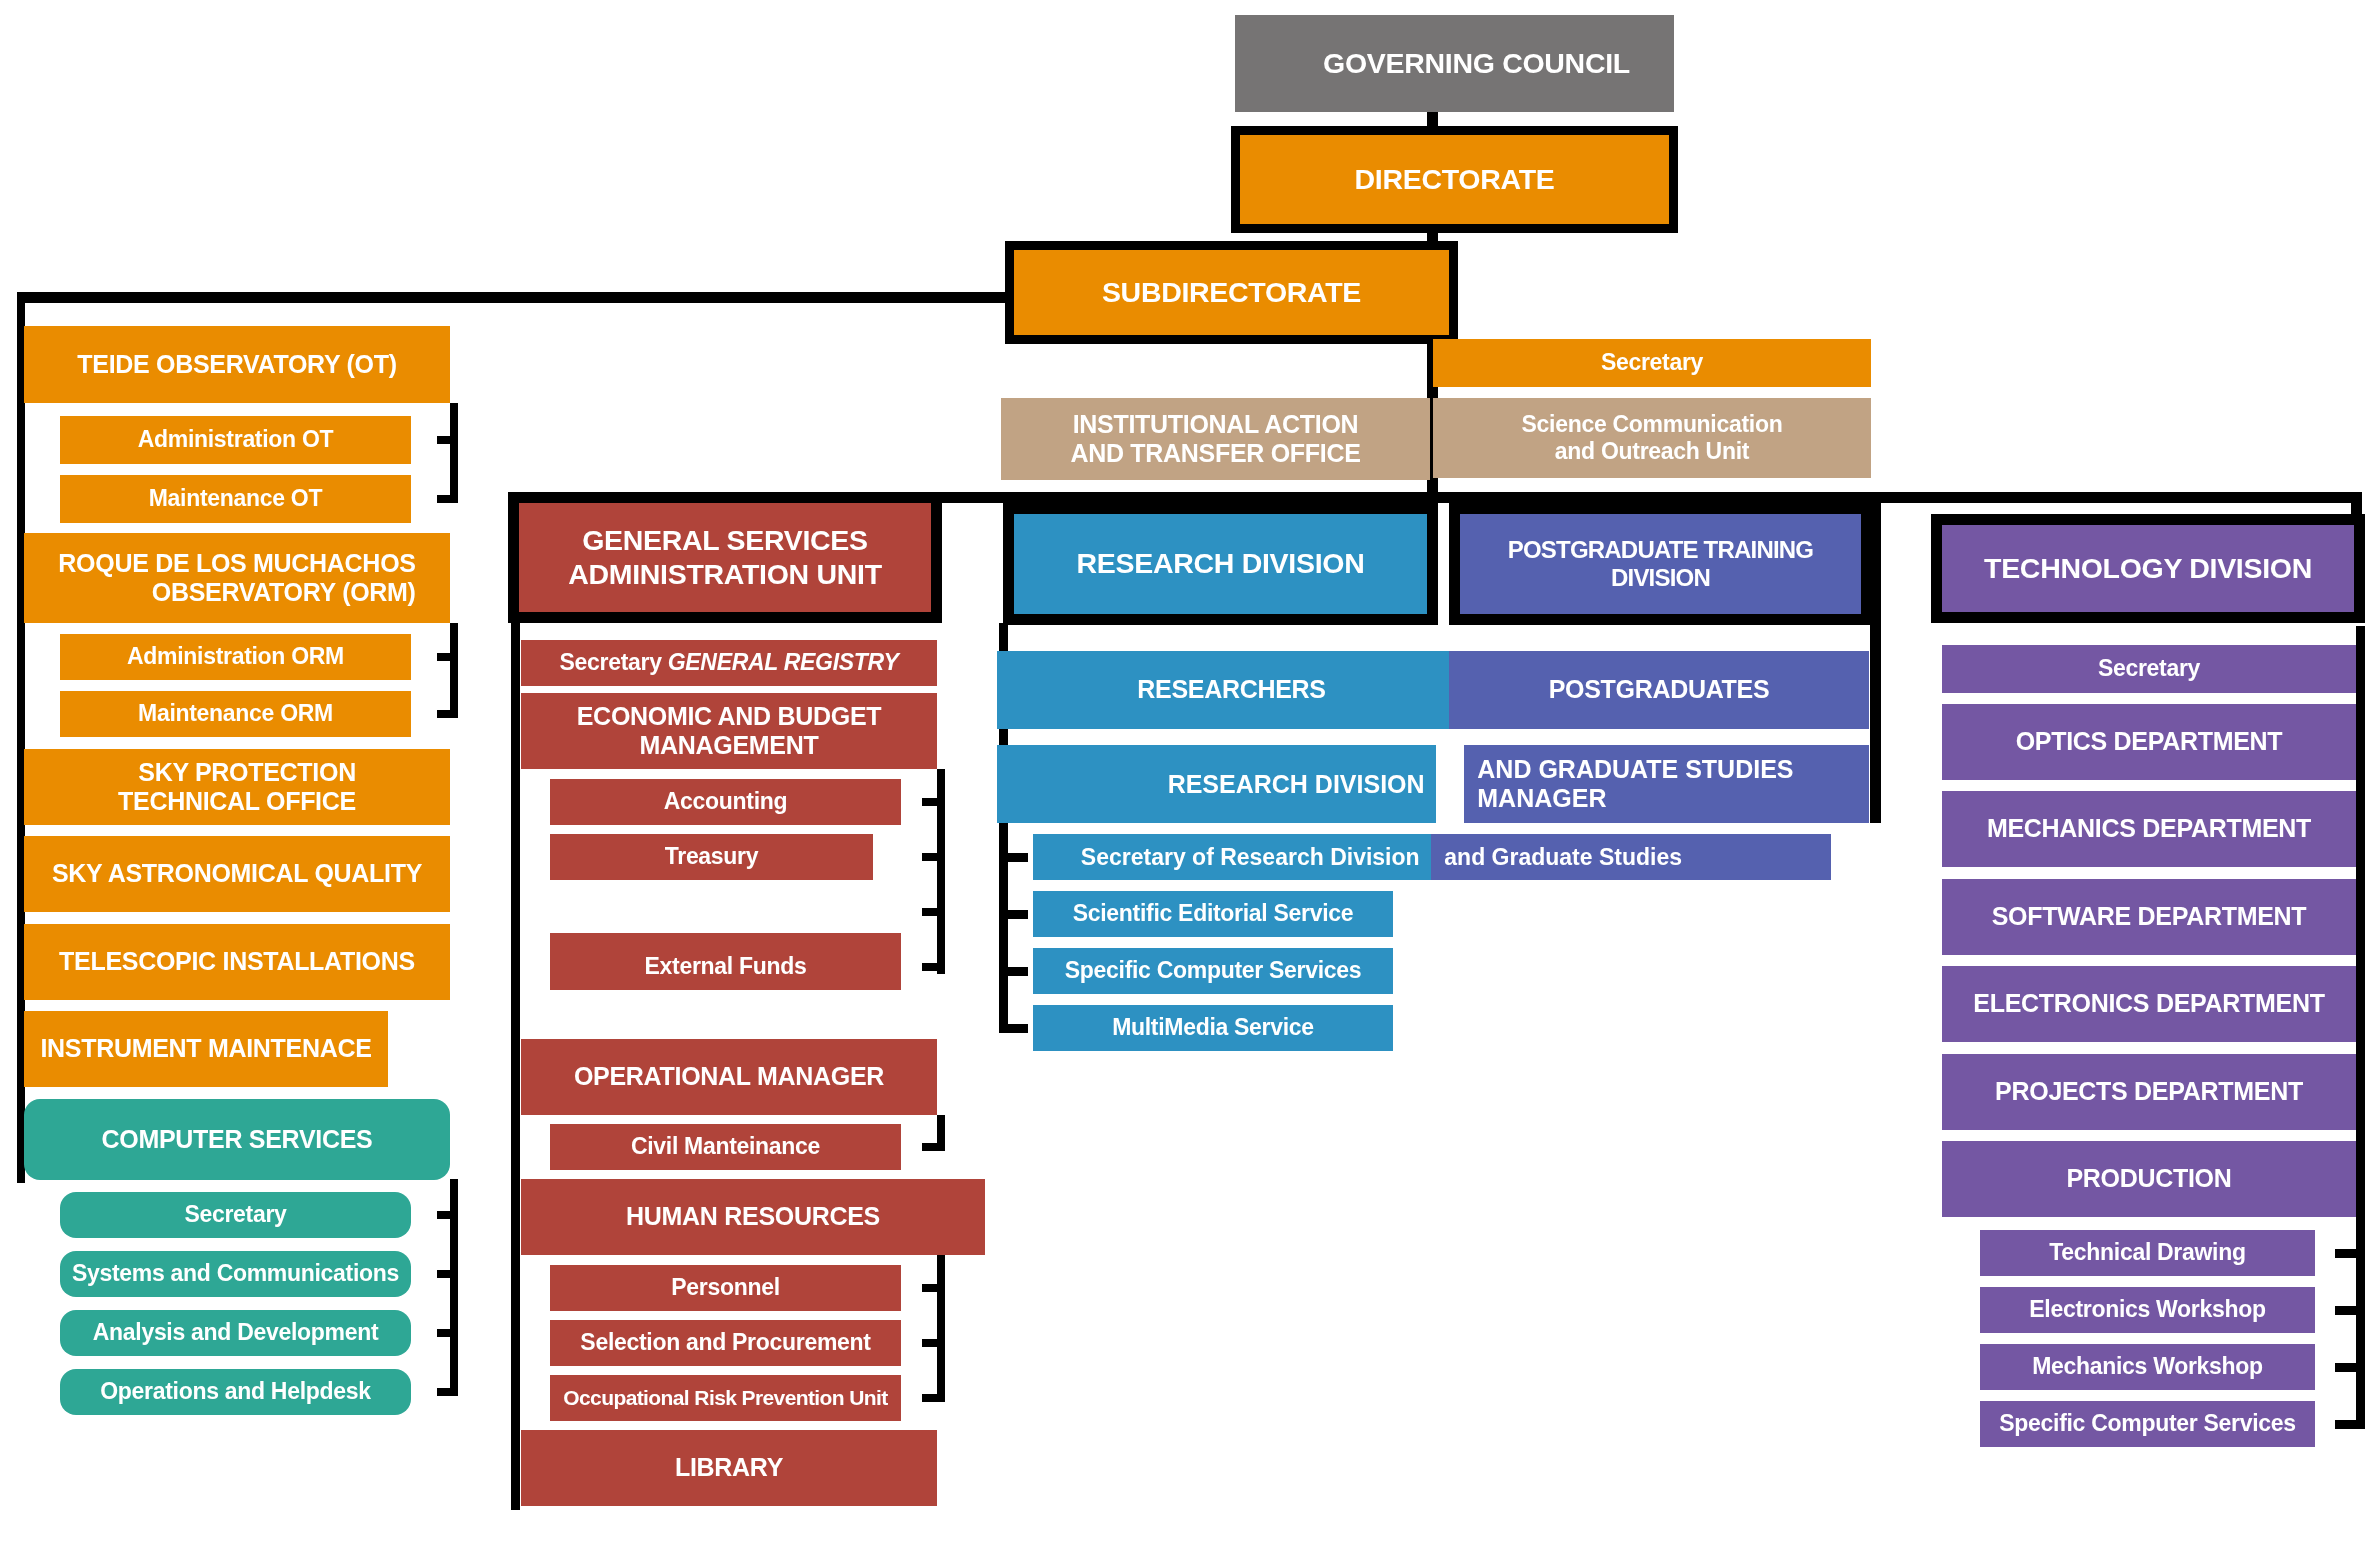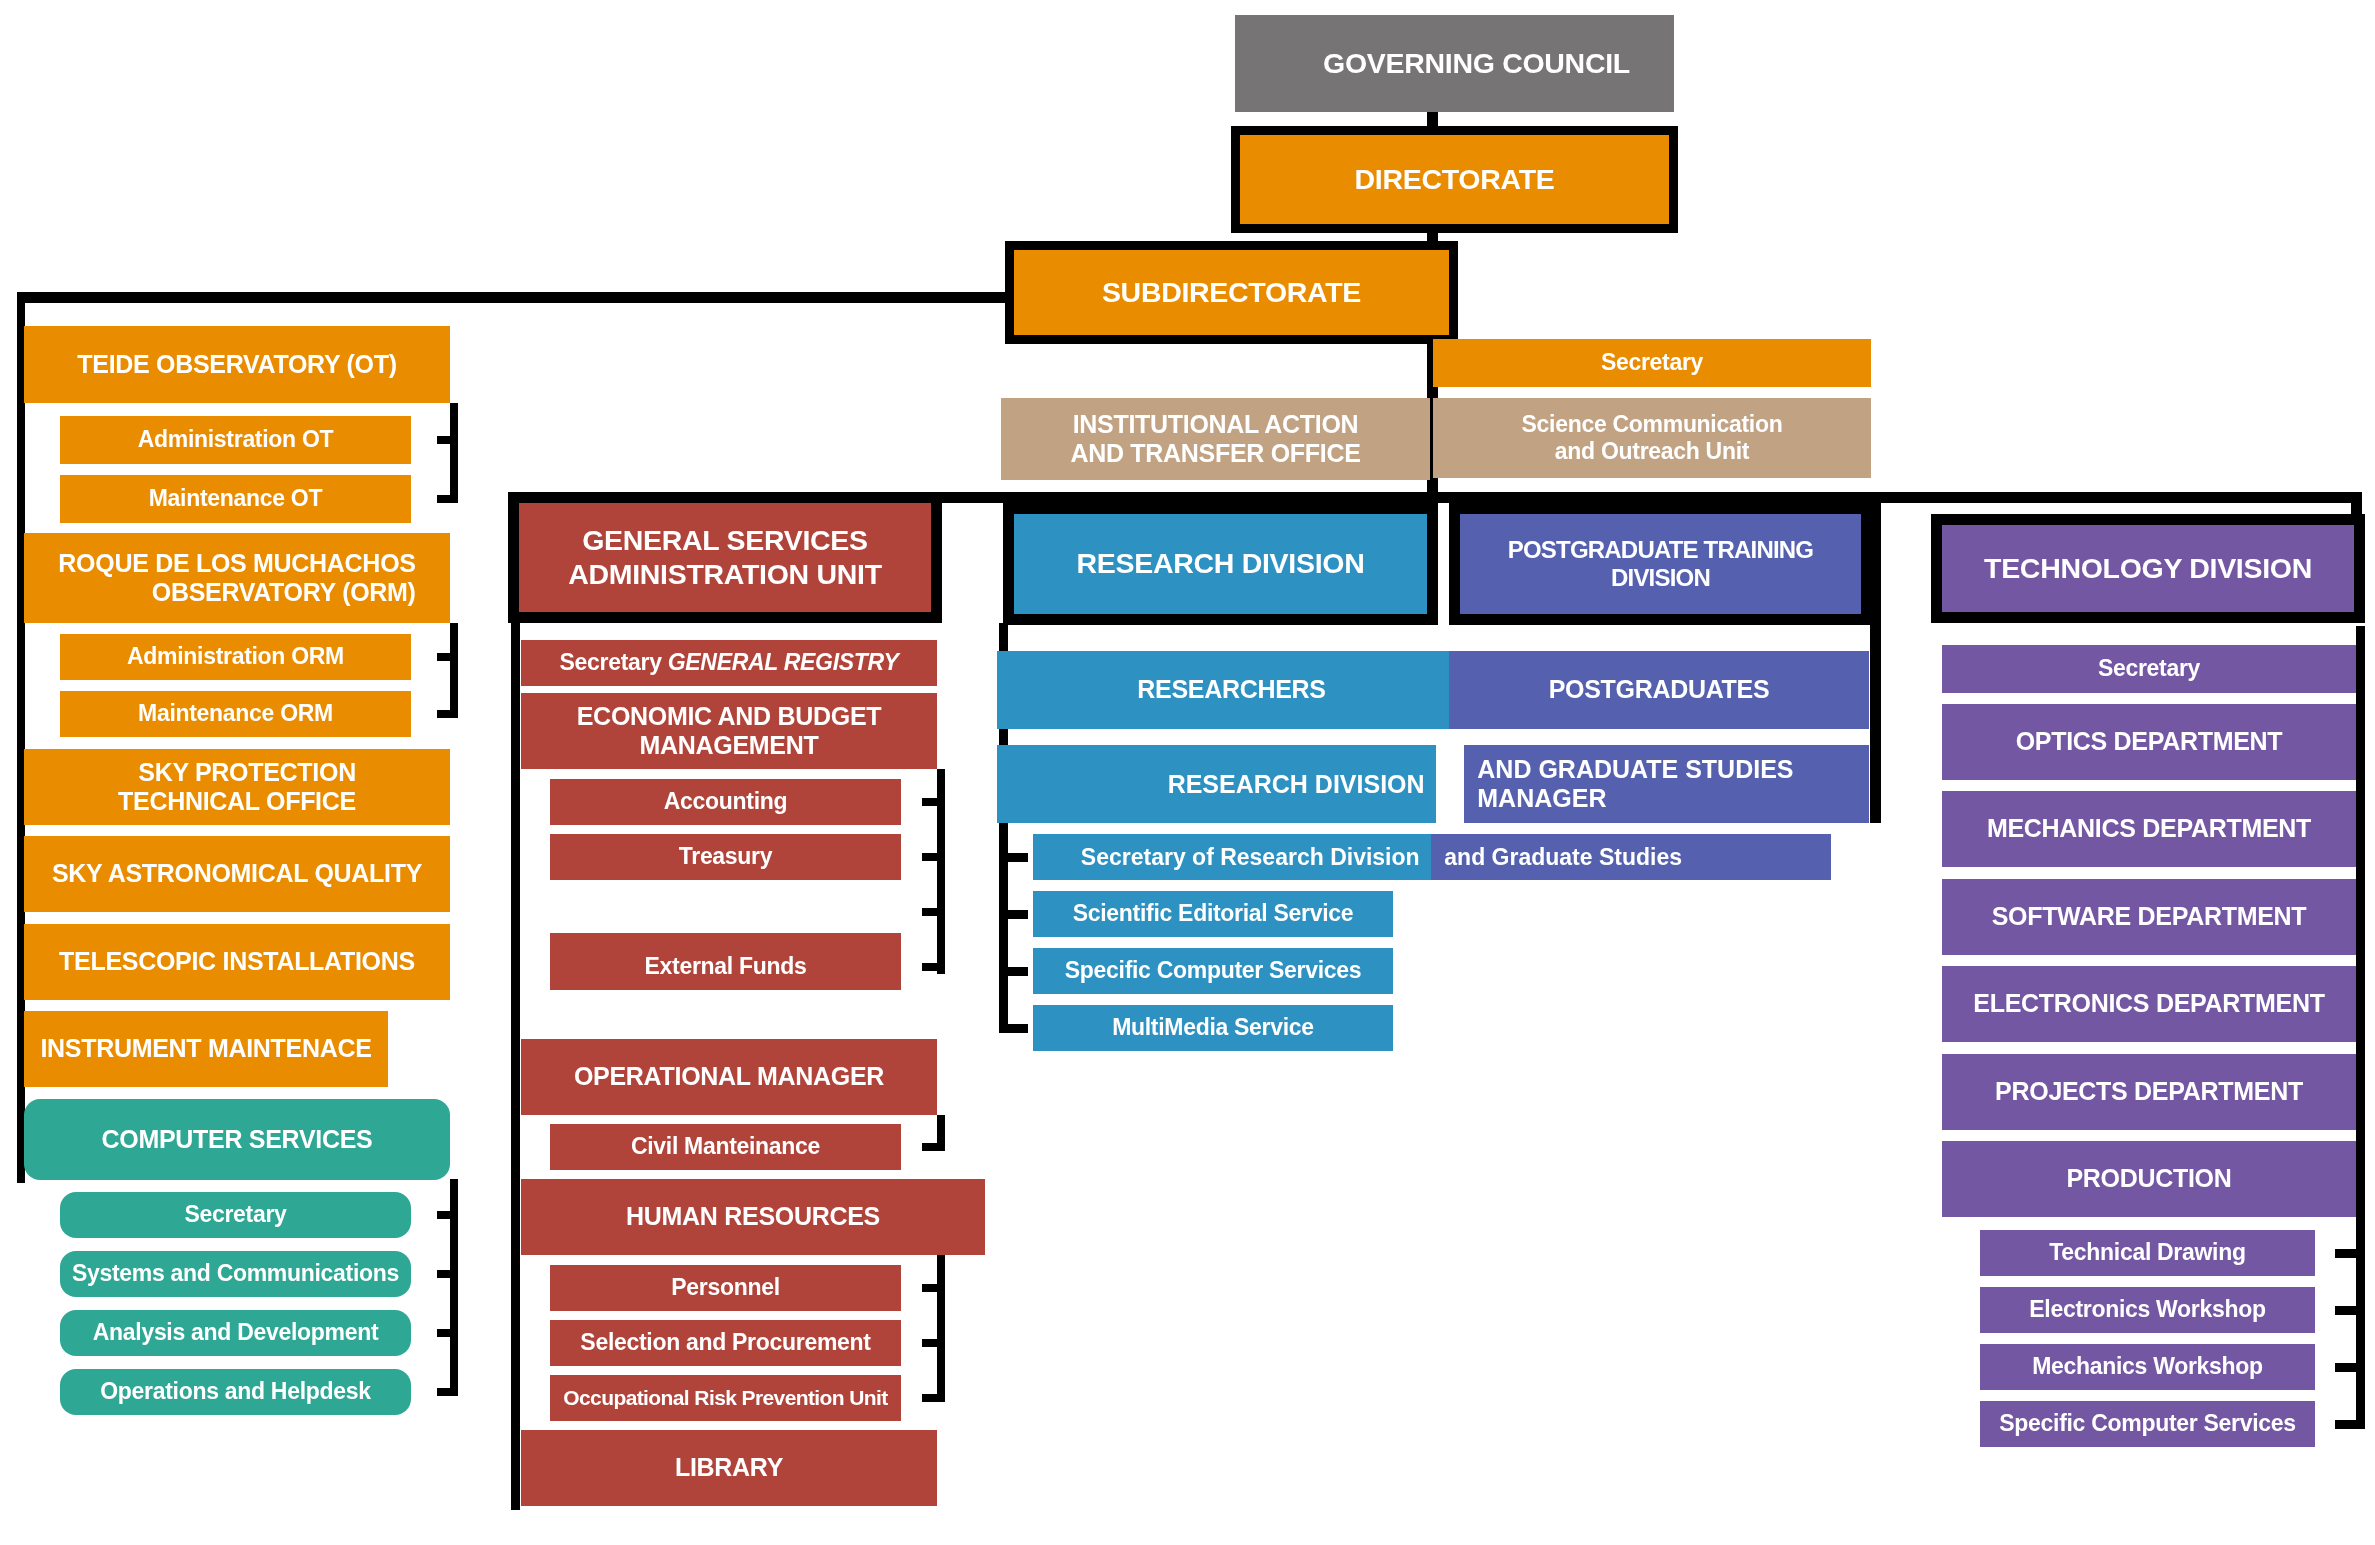--- a/index.html
+++ b/index.html
@@ -113,21 +113,21 @@
   <div class="box teal fs-m" style="left:60px;top:1369px;width:351px;height:46px;">Operations and Helpdesk</div>
 
   <div class="box red bordered-thick fs-xl" style="left:508px;top:492px;width:434px;height:131px;">GENERAL SERVICES
 ADMINISTRATION UNIT</div>
   <div class="box red fs-m" style="left:521px;top:640px;width:416px;height:46px;">
     <span>Secretary</span>&nbsp;<span class="it">GENERAL REGISTRY</span>
   </div>
   <div class="box red fs-l" style="left:521px;top:693px;width:416px;height:76px;">ECONOMIC AND BUDGET
 MANAGEMENT</div>
   <div class="box red fs-m" style="left:550px;top:779px;width:351px;height:46px;">Accounting</div>
-  <div class="box red fs-m" style="left:550px;top:834px;width:351px;height:46px;">Treasury</div>
+  <div class="box red fs-m" style="left:550px;top:834px;width:323px;height:46px;">Treasury</div>
   <div class="box red fs-m" style="left:550px;top:889px;width:351px;height:46px;margin-top:44px;">Procurement</div>
   <div class="box red fs-m" style="left:550px;top:944px;width:351px;height:46px;">External Funds</div>
   <div class="box red fs-l" style="left:521px;top:1039px;width:416px;height:76px;">OPERATIONAL MANAGER</div>
   <div class="box red fs-m" style="left:550px;top:1124px;width:351px;height:46px;">Civil Manteinance</div>
   <div class="box red fs-l" style="left:521px;top:1179px;width:464px;height:76px;text-align:center;">HUMAN RESOURCES</div>
   <div class="box red fs-m" style="left:550px;top:1265px;width:351px;height:46px;">Personnel</div>
   <div class="box red fs-m" style="left:550px;top:1320px;width:351px;height:46px;">Selection and Procurement</div>
   <div class="box red fs-s" style="left:550px;top:1375px;width:351px;height:46px;">Occupational Risk Prevention Unit</div>
   <div class="box red fs-l" style="left:521px;top:1430px;width:416px;height:76px;">LIBRARY</div>
 

